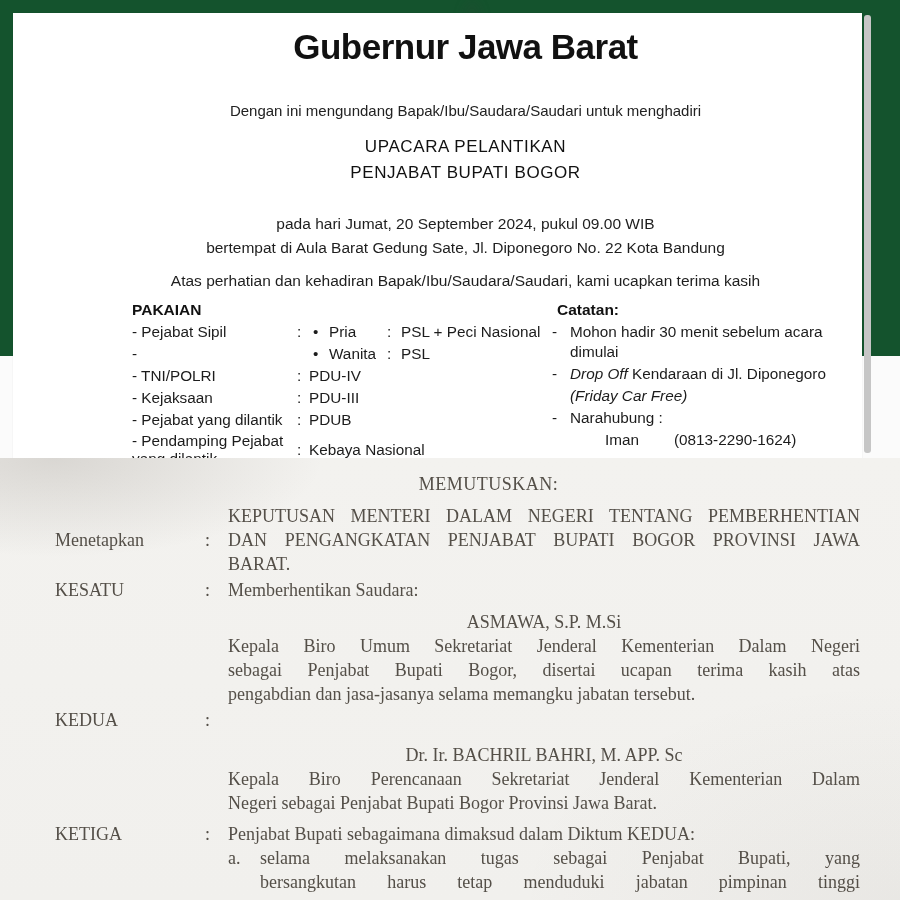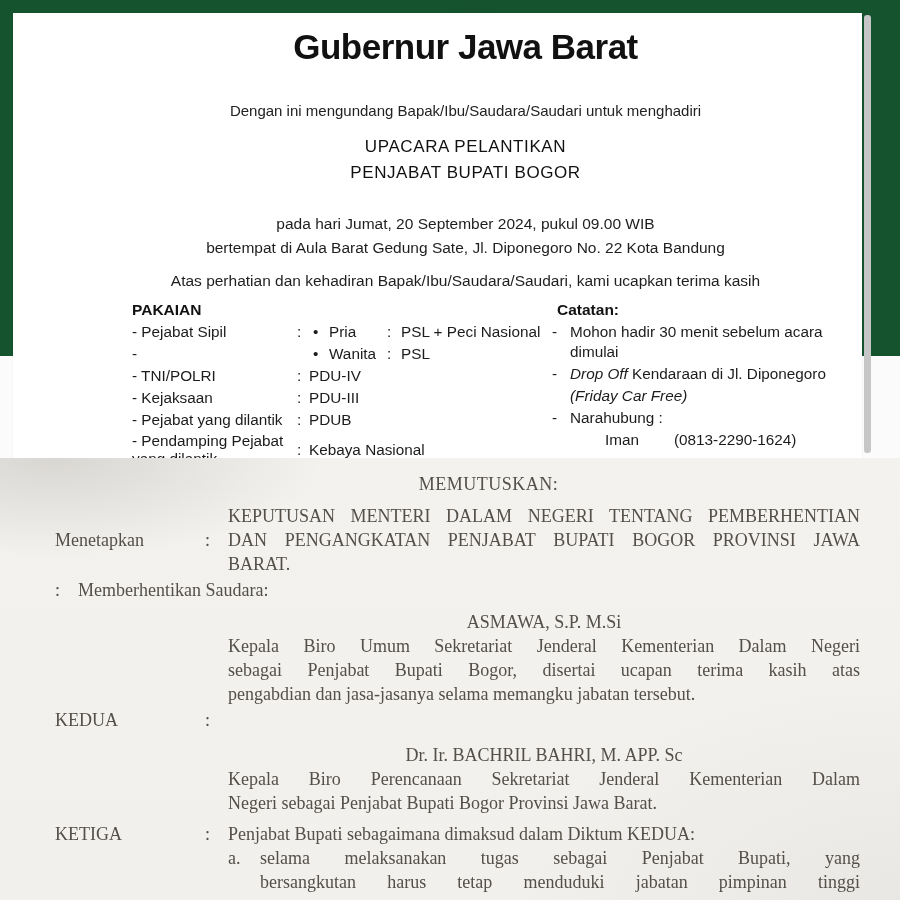--- a/index.html
+++ b/index.html
@@ -230,20 +230,21 @@
       <span class="d-label">Menetapkan</span>
       <span class="d-colon">:</span>
       <span class="d-body">
           <div class="jline">KEPUTUSAN MENTERI DALAM NEGERI TENTANG PEMBERHENTIAN</div>
           <div class="jline">DAN PENGANGKATAN PENJABAT BUPATI BOGOR PROVINSI JAWA</div>
           <div class="jline jline-last">BARAT.</div>
         </span>
     </div>
 
     <div class="decree-item i-kesatu">
+      <span class="d-label">KESATU</span>
       <span class="d-colon">:</span>
       <span class="d-body">Memberhentikan Saudara:</span>
     </div>
     <div class="d-name">ASMAWA, S.P. M.Si</div>
     <div class="d-desc">
         <div class="jline">Kepala Biro Umum Sekretariat Jenderal Kementerian Dalam Negeri</div>
         <div class="jline">sebagai Penjabat Bupati Bogor, disertai ucapan terima kasih atas</div>
         <div class="jline jline-last">pengabdian dan jasa-jasanya selama memangku jabatan tersebut.</div>
       </div>
 

